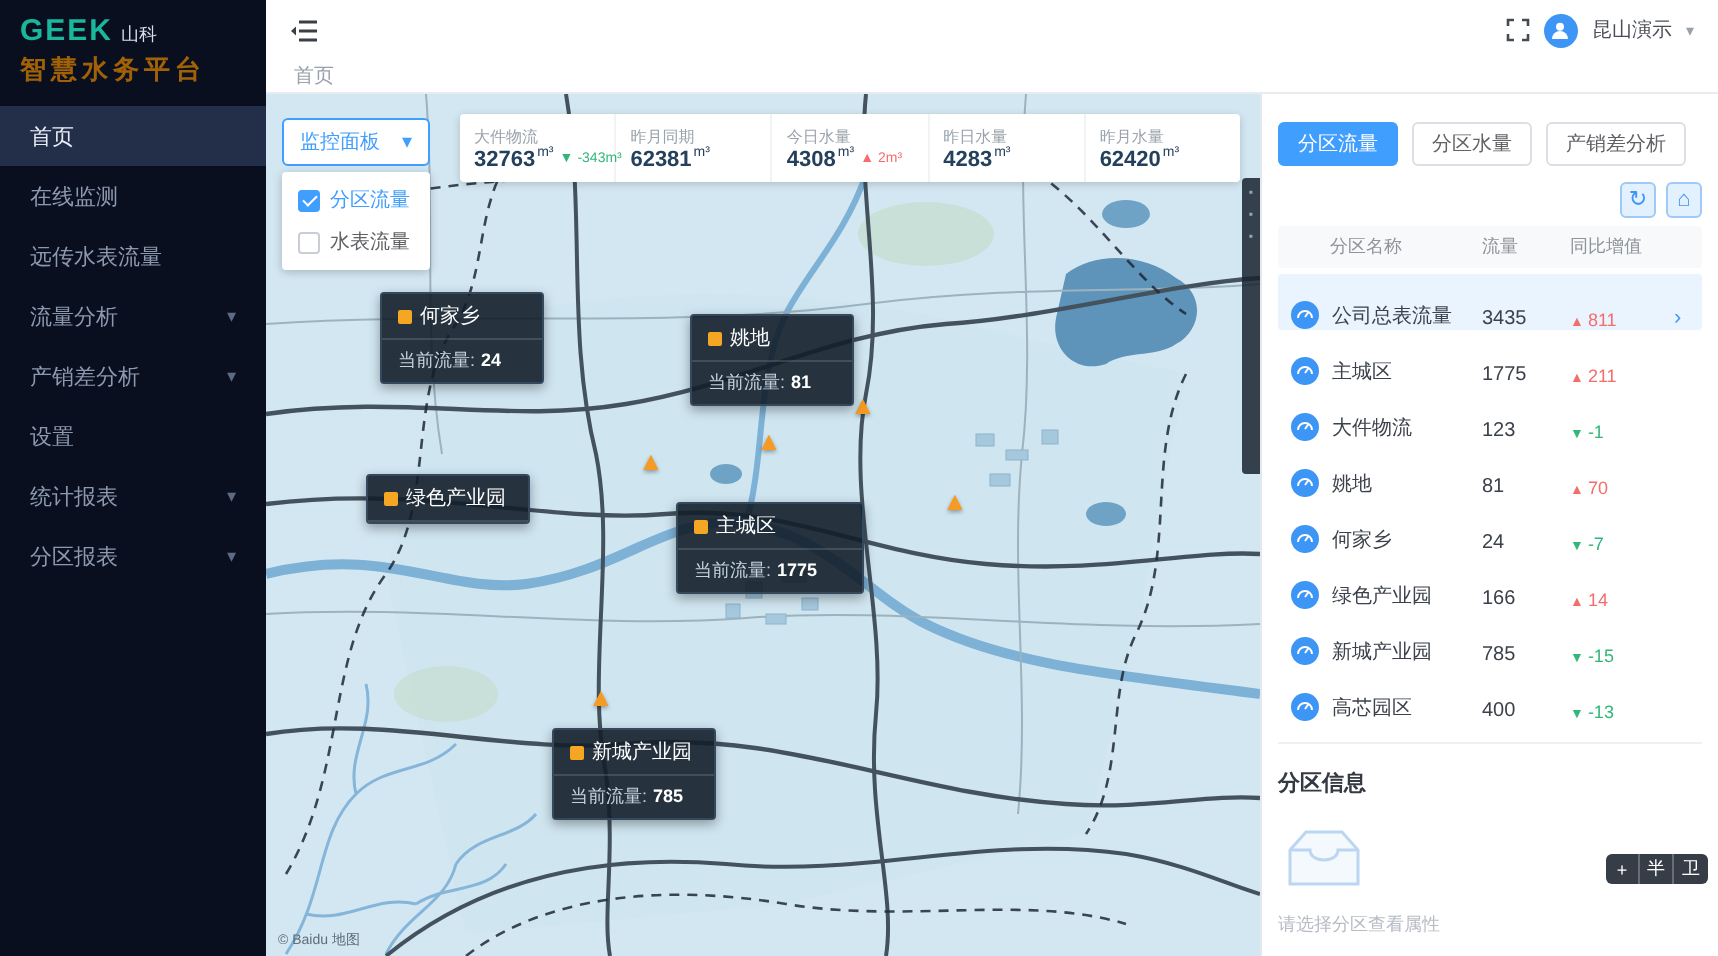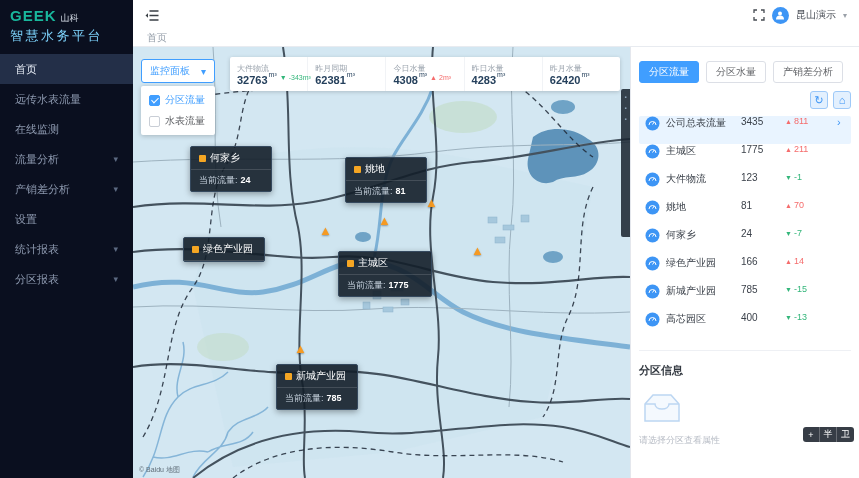--- a/index.html
+++ b/index.html
@@ -5,21 +5,21 @@
   html,body{margin:0;padding:0}
   body{width:859px;height:478px;overflow:hidden;position:relative;background:#eef1f5;
        font-family:"Liberation Sans","DejaVu Sans",sans-serif;font-size:11px;color:#303133}
 
   
   .sidebar{position:absolute;left:0;top:0;width:133px;height:478px;background:#0a0f1f;z-index:40}
   .logo{padding:7px 10px 5px}
   .logo-row{display:flex;align-items:baseline;gap:4px}
   .logo-geek{color:#19b79c;font-size:15px;font-weight:bold;letter-spacing:1px}
   .logo-sub{color:#d7dee8;font-size:9px}
-  .logo-title{color:#7dd3fc;font-size:13px;font-weight:normal;letter-spacing:2.5px;margin-top:2px}
+  .logo-title{color:#a16207;font-size:13px;font-weight:bold;letter-spacing:2.5px;margin-top:2px}
   .menu{margin-top:4px}
   .menu-item{height:30px;display:flex;align-items:center;padding:0 15px;color:#8d99af;font-size:11px;cursor:pointer}
   .menu-item .mlabel{flex:1;white-space:nowrap}
   .menu-item .chev{font-size:9px;color:#5d6a82}
   .menu-item.active{background:#232f48;color:#e8eef7}
 
   
   .topbar{position:absolute;left:133px;top:0;width:726px;height:30px;background:#fff;display:flex;align-items:center;padding:0 12px;box-sizing:border-box;z-index:30}
   .icon-btn{background:none;border:none;padding:0;cursor:pointer;display:flex;align-items:center}
   .topbar-right{margin-left:auto;display:flex;align-items:center;gap:7px}
@@ -32,21 +32,21 @@
   .content{position:absolute;left:133px;top:47px;width:726px;height:431px;display:flex}
   .map-wrap{position:relative;width:497px;height:431px;overflow:hidden;background:#d3e7f2}
   .map-wrap svg.map{position:absolute;left:0;top:0}
 
   
   .stats{position:absolute;left:97px;right:10px;top:10px;height:34px;background:#fff;border-radius:2px;
          box-shadow:0 1px 4px rgba(0,0,0,.18);display:flex;z-index:6}
   .stat{flex:1;min-width:0;display:flex;flex-direction:column;justify-content:center;padding:3px 7px;border-right:1px solid #f1f3f6}
   .stat:last-child{border-right:none}
   .stat-label{font-size:8px;color:#9aa3ad;white-space:nowrap}
-  .stat-line{display:flex;align-items:flex-start;white-space:nowrap}
+  .stat-line{display:flex;align-items:center;white-space:nowrap}
   .stat-line b{font-size:11px;color:#25405c;font-weight:bold}
   .stat-line i{font-style:normal;font-size:7px;color:#25405c;margin-left:1px;position:relative;top:-3px}
   .stat-line em{font-style:normal;font-size:7px;margin-left:3px}
   .stat.alarm b{color:#3d95f5}
   .trend-up{color:#f56c6c}.trend-down{color:#33b67a}
   .trend-up::before{content:"▲";font-size:7px;margin-right:2px}
   .trend-down::before{content:"▼";font-size:7px;margin-right:2px}
 
   
   .float-panel{position:absolute;left:8px;top:12px;z-index:7;width:74px}
@@ -74,21 +74,21 @@
   .tabs{display:flex;gap:7px}
   .tab{height:22px;padding:0 9px;font-size:10px;border-radius:3px;border:1px solid #dcdfe6;background:#fff;color:#606266;cursor:pointer;font-family:inherit;white-space:nowrap}
   .tab.active{background:#409eff;border-color:#409eff;color:#fff}
   .tools{display:flex;justify-content:flex-end;gap:5px;margin:8px 0 4px}
   .tool-btn{width:18px;height:18px;border:1px solid #9ec9f8;background:#e3f0fe;color:#3d95f5;border-radius:3px;font-size:11px;line-height:1;display:flex;align-items:center;justify-content:center;cursor:pointer;padding:0;font-family:inherit}
   .thead{display:flex;padding:4px 6px;font-size:9px;color:#909399;background:#f7f9fb;border-radius:2px}
   .th-name{flex:1;padding-left:20px}
   .th-flow{width:44px}
   .th-delta{width:60px}
   .zrows{margin-top:3px}
-  .zrow{display:flex;align-items:flex-start;height:28px;padding:0 6px;font-size:10px;cursor:pointer;border-radius:2px}
+  .zrow{display:flex;align-items:flex-end;height:28px;padding:0 6px;font-size:10px;cursor:pointer;border-radius:2px}
   .zrow.selected{background:#e9f4ff}
   .row-icon{width:15px;height:15px;margin-right:6px;flex:0 0 15px;display:flex}
   .zname{flex:1;color:#3c424b;white-space:nowrap;overflow:hidden}
   .zflow{width:44px;color:#3c424b}
   .zdelta{width:52px;font-size:9px}
   .zchev{width:8px;color:#3d95f5;font-size:11px}
   .info-sec{border-top:1px solid #eef0f4;margin-top:10px;padding-top:12px;text-align:left}
   .info-title{font-size:11px;font-weight:bold;color:#343a42}
   .empty-wrap{margin-top:14px}
   .info-empty{margin-top:6px;font-size:9px;color:#b7bcc5;}
@@ -107,24 +107,24 @@
       <span class="logo-geek">GEEK</span>
       <span class="logo-sub">山科</span>
     </div>
     <div class="logo-title">智慧水务平台</div>
   </div>
   <div class="menu">
     <div class="menu-item active">
       <span class="mlabel">首页</span>
       </div>
     <div class="menu-item">
+      <span class="mlabel">在线监测</span>
+      </div>
+    <div class="menu-item">
       <span class="mlabel">远传水表流量</span>
-      </div>
-    <div class="menu-item">
-      <span class="mlabel">在线监测</span>
       </div>
     <div class="menu-item">
       <span class="mlabel">流量分析</span>
       <span class="chev">▾</span>
       </div>
     <div class="menu-item">
       <span class="mlabel">产销差分析</span>
       <span class="chev">▾</span>
       </div>
     <div class="menu-item">
@@ -329,20 +329,25 @@
       <button class="tab">产销差分析</button>
     </div>
     <div class="tools">
       <button class="tool-btn">
           <span>↻</span>
         </button>
       <button class="tool-btn">
           <span>⌂</span>
         </button>
     </div>
+    <div class="thead">
+      <span class="th-name">分区名称</span>
+      <span class="th-flow">流量</span>
+      <span class="th-delta">同比增值</span>
+    </div>
     <div class="zrows">
 
       <div class="zrow selected">
         <span class="row-icon">
             <svg width="15" height="15" viewBox="0 0 15 15">
               <circle cx="7.5" cy="7.5" r="7" fill="#3d95f5"></circle>
               <path d="M4 9a3.5 3.5 0 0 1 7 0" fill="none" stroke="#fff"></path>
               <path d="M7.5 8.5 9.3 6" stroke="#fff"></path>
             </svg>
           </span>

